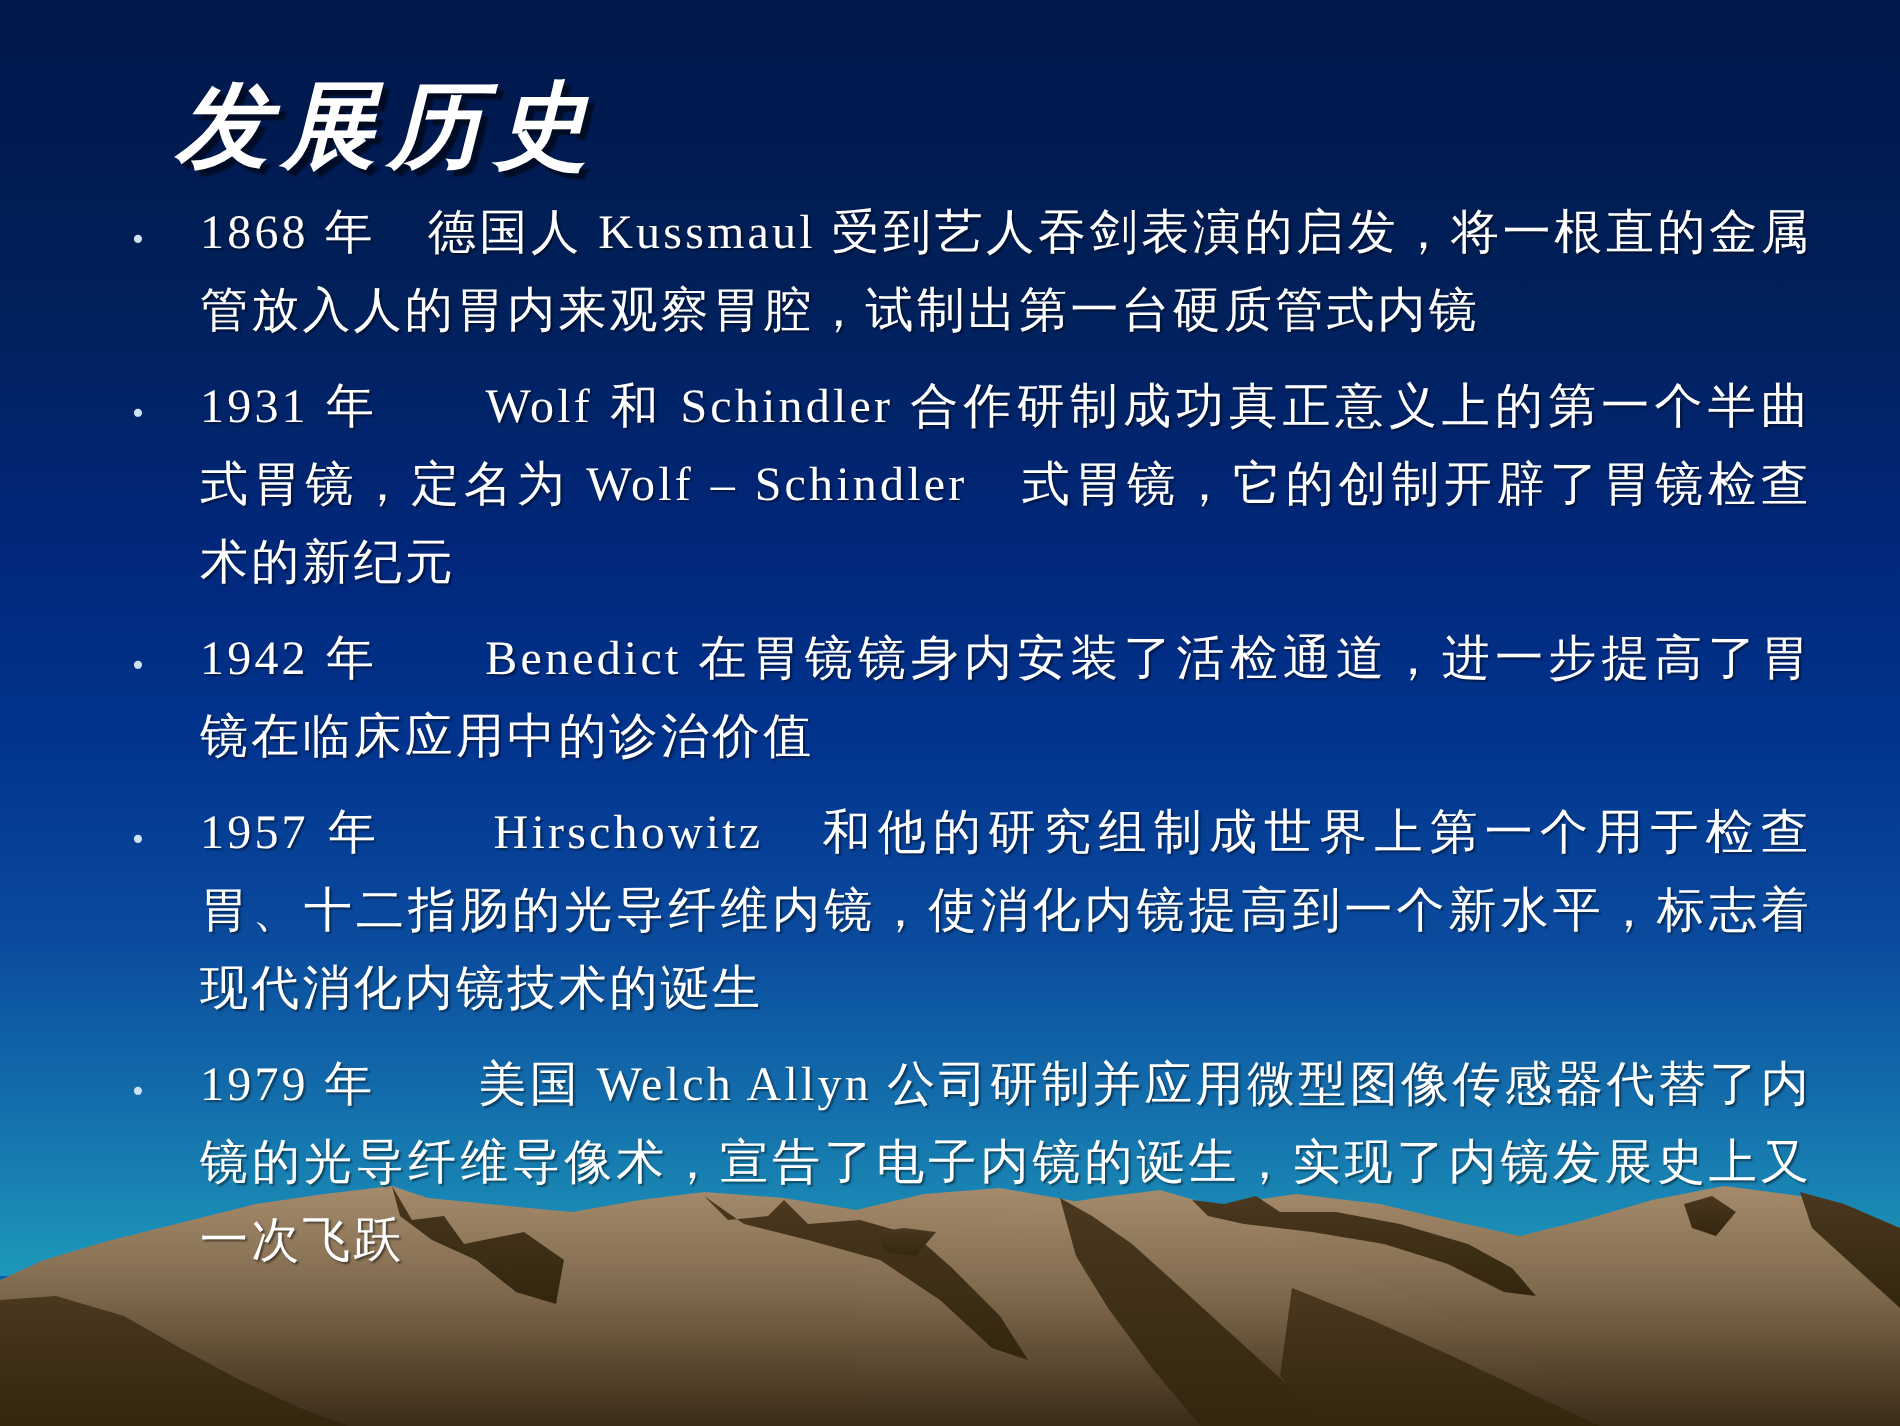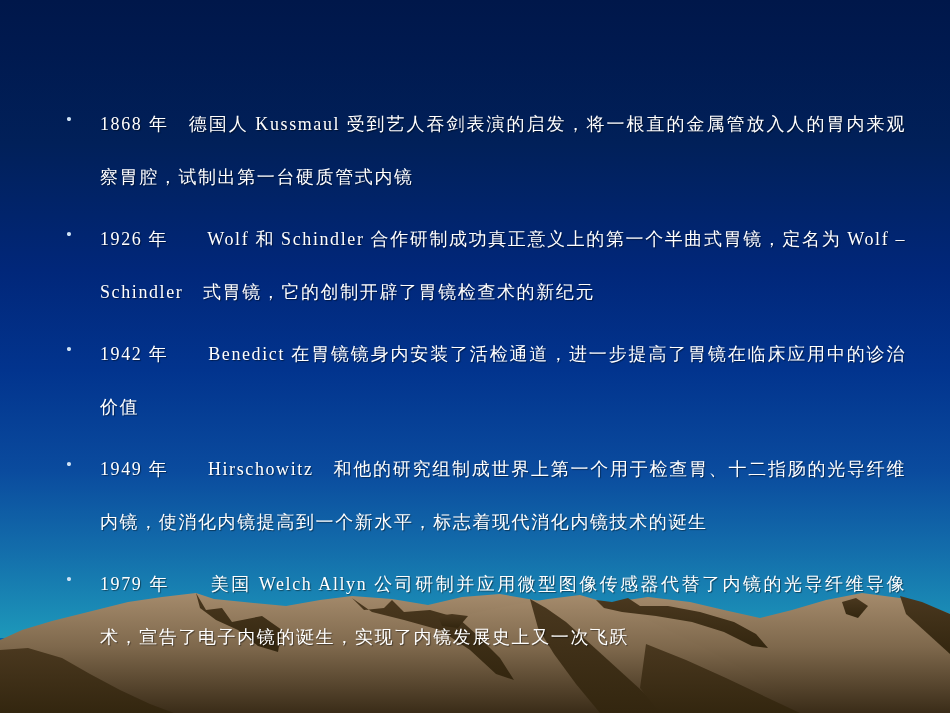--- a/index.html
+++ b/index.html
@@ -72,22 +72,22 @@
     padding-top: 13px;
     text-align: left;
     padding-left: 8px;
     color: #cfe2f4;
     font-size: 17px;
     line-height: 1;
   }
   .bullet-text {
     flex: 1 1 auto;
     color: #ffffff;
-    font-size: 18px;
-    line-height: 53px;
+    font-size: 24px;
+    line-height: 39px;
     letter-spacing: 1.6px;
     text-shadow: 1px 1px 1px rgba(0,0,0,0.45);
     text-align: justify;
     text-justify: inter-character;
   }
 </style>
 </head>
 <body>
 
 <div id="slide">
@@ -137,41 +137,42 @@
                  L600,125 L576,96 L554,66 L538,40 Z"></path>
         <path fill="url(#mtnDark)" d="M0,62 L28,60 L62,70 L90,86 L120,102 L150,116 L174,125 L0,125 Z"></path>
         <path fill="url(#mtnDark)" d="M438,28 L452,26 L468,28 L458,40 L442,38 Z"></path>
         <path fill="url(#mtnDark)" d="M842,14 L856,10 L868,18 L858,30 L846,26 Z"></path>
         <path fill="url(#mtnDark)" d="M900,8 L922,14 L950,26 L950,66 L928,46 L906,26 Z"></path>
         <path fill="url(#mtnDark)" d="M646,56 L686,72 L726,90 L768,110 L800,125 L660,125 L640,100 Z"></path>
       </g>
     </svg>
   </div>
 
+  <div id="title">发展历史</div>
 
   <div id="bullets">
 
     <div class="bullet-row">
       <div class="bullet-dot">•</div>
       <div class="bullet-text">1868 年　德国人 Kussmaul 受到艺人吞剑表演的启发，将一根直的金属管放入人的胃内来观察胃腔，试制出第一台硬质管式内镜</div>
     </div>
 
     <div class="bullet-row">
       <div class="bullet-dot">•</div>
-      <div class="bullet-text">1926 年　　Wolf 和 Schindler 合作研制成功真正意义上的第一个半曲式胃镜，定名为 Wolf – Schindler　式胃镜，它的创制开辟了胃镜检查术的新纪元</div>
+      <div class="bullet-text">1931 年　　Wolf 和 Schindler 合作研制成功真正意义上的第一个半曲式胃镜，定名为 Wolf – Schindler　式胃镜，它的创制开辟了胃镜检查术的新纪元</div>
     </div>
 
     <div class="bullet-row">
       <div class="bullet-dot">•</div>
       <div class="bullet-text">1942 年　　Benedict 在胃镜镜身内安装了活检通道，进一步提高了胃镜在临床应用中的诊治价值</div>
     </div>
 
     <div class="bullet-row">
       <div class="bullet-dot">•</div>
-      <div class="bullet-text">1949 年　　Hirschowitz　和他的研究组制成世界上第一个用于检查胃、十二指肠的光导纤维内镜，使消化内镜提高到一个新水平，标志着现代消化内镜技术的诞生</div>
+      <div class="bullet-text">1957 年　　Hirschowitz　和他的研究组制成世界上第一个用于检查胃、十二指肠的光导纤维内镜，使消化内镜提高到一个新水平，标志着现代消化内镜技术的诞生</div>
     </div>
 
     <div class="bullet-row">
       <div class="bullet-dot">•</div>
       <div class="bullet-text">1979 年　　美国 Welch Allyn 公司研制并应用微型图像传感器代替了内镜的光导纤维导像术，宣告了电子内镜的诞生，实现了内镜发展史上又一次飞跃</div>
     </div>
 
   </div>
 </div>
 

